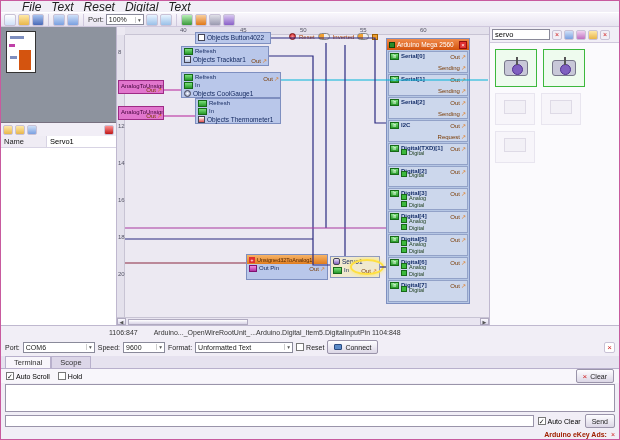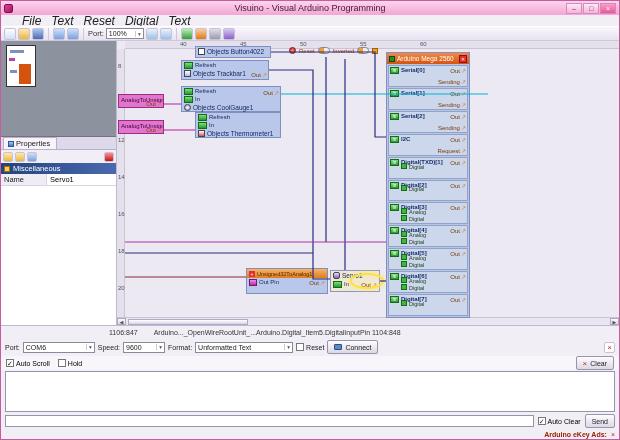--- a/index.html
+++ b/index.html
@@ -129,29 +129,20 @@
 .send-input{flex:1;height:12px;border:1px solid #9a94aa;background:#fff;font-size:7px;padding:0 2px;font-family:"Liberation Sans",sans-serif;}
 .adrow{height:10px;display:flex;align-items:center;justify-content:flex-end;gap:4px;padding:0 4px;flex:none;}
 .ad{font-size:7px;font-weight:bold;color:#a02000;}
 .ad-x{color:#d02020;font-size:7px;}
 </style>
 </head>
 <body>
 
 <div class="window">
 
-  <div class="titlebar">
-    <span class="app-icon"></span>
-    <span class="title-text">Visuino - Visual Arduino Programming</span>
-    <span class="win-controls">
-      <span class="win-btn">–</span>
-      <span class="win-btn">□</span>
-      <span class="win-btn close">×</span>
-    </span>
-  </div>
 
   <div class="menubar">
     <span class="menu-item">File</span>
     <span class="menu-item">Text</span>
     <span class="menu-item">Reset</span>
     <span class="menu-item">Digital</span>
     <span class="menu-item">Text</span>
   </div>
 
   <div class="toolbar">
@@ -180,35 +171,25 @@
 
     <div class="left-panel">
       <div class="overview">
         <div class="thumb">
           <i style="left:3px;top:4px;width:14px;height:3px;background:#7e8fc0;"></i>
           <i style="left:2px;top:12px;width:6px;height:3px;background:#c040a8;"></i>
           <i style="left:12px;top:18px;width:12px;height:20px;background:#d4540f;"></i>
           <i style="left:3px;top:24px;width:7px;height:3px;background:#7e8fc0;"></i>
         </div>
       </div>
-      <div class="props-tabbar">
-        <span class="props-tab">
-          <span class="t-ic"></span>
-          <span>Properties</span>
-        </span>
-      </div>
       <div class="props-toolbar">
         <span class="pt-icon" style="background:linear-gradient(#ffe9a8,#e8b64a);"></span>
         <span class="pt-icon" style="background:linear-gradient(#ffe9a8,#e8b64a);"></span>
         <span class="pt-icon" style="background:linear-gradient(#cfe0f8,#7aa0e0);"></span>
         <span class="pt-icon" style="margin-left:auto;background:linear-gradient(#ff9090,#c01818);"></span>
-      </div>
-      <div class="cat-header">
-        <span class="c-ic"></span>
-        <span>Miscellaneous</span>
       </div>
       <div class="prop-row">
         <span class="prop-name">Name</span>
         <span class="prop-value">Servo1</span>
       </div>
       <div class="props-rest"></div>
     </div>
 
     <div class="canvas-wrap">
       <div class="ruler-h">
@@ -423,20 +404,47 @@
         <polyline class="w-navy" points="263,240 269,240"></polyline>
       </svg>
 
       <div class="hscroll">
         <span class="hs-btn">◀</span>
         <span class="hs-thumb"></span>
         <span class="hs-btn hs-right">▶</span>
       </div>
     </div>
 
+    <div class="right-panel">
+      <div class="rp-top">
+        <input class="search-input" value="servo" style="">
+        <span class="rp-x">×</span>
+        <span class="rp-ic" style="background:linear-gradient(#cfe0f8,#7aa0e0);"></span>
+        <span class="rp-ic" style="background:linear-gradient(#f0d0f0,#c070c0);"></span>
+        <span class="rp-ic" style="background:linear-gradient(#ffe9a8,#e8b64a);"></span>
+        <span class="rp-x">×</span>
+      </div>
+      <div class="palette">
+        <div class="pal-item">
+            <span class="servo-glyph"></span>
+          </div>
+        <div class="pal-item">
+            <span class="servo-glyph"></span>
+          </div>
+        <div class="pal-dis">
+            <i></i>
+          </div>
+        <div class="pal-dis">
+            <i></i>
+          </div>
+        <div class="pal-dis">
+            <i></i>
+          </div>
+      </div>
+    </div>
   </div>
 
   <div class="bottom">
     <div class="statusline">
       <span class="coords">1106:847</span>
       <span class="crumb">Arduino..._OpenWireRootUnit_...Arduino.Digital_Item5.DigitalInputPin 1104:848</span>
     </div>
     <div class="connrow">
       <span class="lbl">Port:</span>
       <span class="combo w70">
@@ -456,20 +464,24 @@
       <label class="chk">
         <span class="box"></span>
         <span>Reset</span>
       </label>
       <button class="btn">
         <span class="plug-icon"></span>
         <span>Connect</span>
       </button>
       <span class="conn-x">×</span>
     </div>
+    <div class="termtabs">
+      <span class="ttab active">Terminal</span>
+      <span class="ttab">Scope</span>
+    </div>
     <div class="termbar">
       <label class="chk">
         <span class="box">✓</span>
         <span>Auto Scroll</span>
       </label>
       <label class="chk">
         <span class="box"></span>
         <span>Hold</span>
       </label>
       <button class="btn" style="margin-left:auto;">

